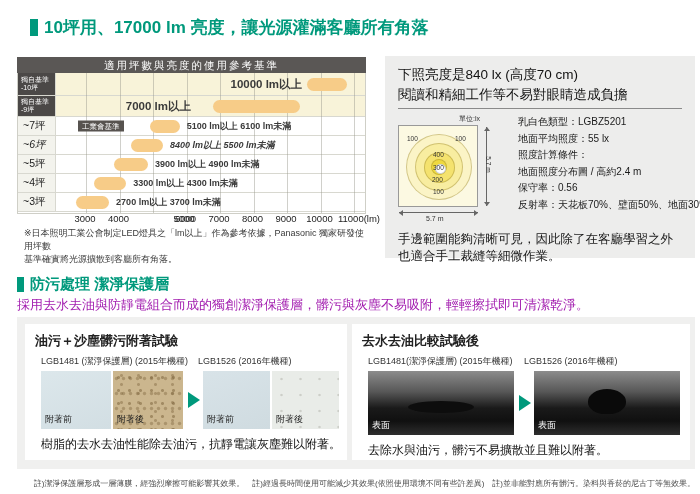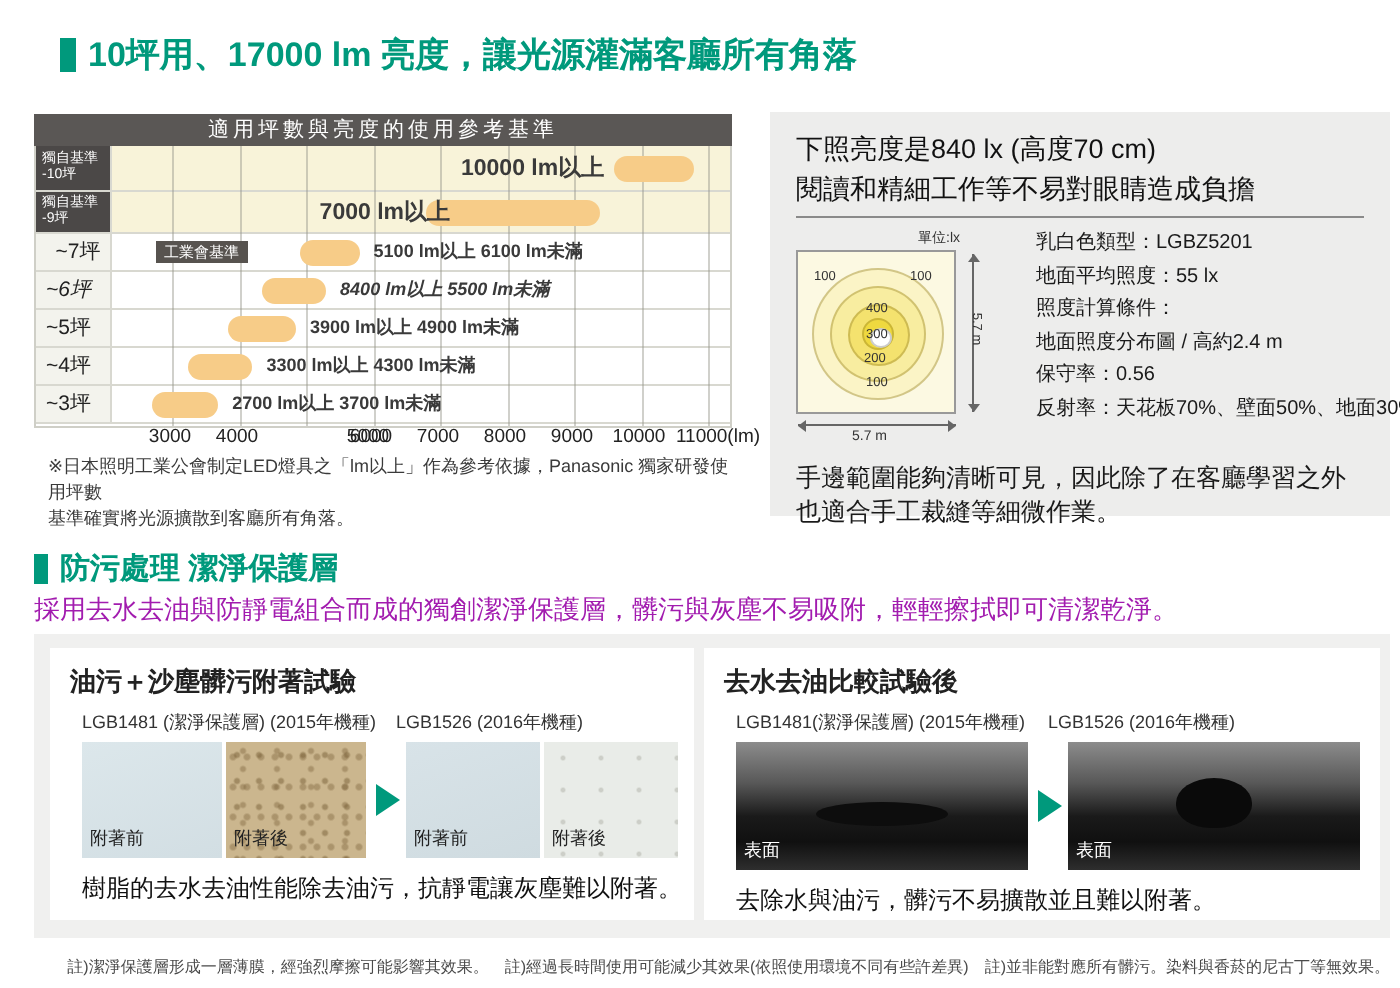--- a/index.html
+++ b/index.html
@@ -122,23 +122,23 @@
         </div>
         <div class="c-bar" style="left: 289.1px; width: 40.2px; top: 5px;"></div>
         <span class="c-text big" style="right: 62.9px; text-align: center;">10000 lm以上</span>
       </div>
       <div class="c-row cream" style="height: 21px;">
         <div class="c-label dark">
           <div>獨自基準</div>
           <div>-9坪</div>
         </div>
         <div class="c-bar" style="left: 195.3px; width: 87.1px; top: 4px;"></div>
-        <span class="c-text big" style="right: 140px;">7000 lm以上</span>
-      </div>
-      <div class="c-row" style="height: 19px; text-align: center;">
+        <span class="c-text big" style="right: 174px;">7000 lm以上</span>
+      </div>
+      <div class="c-row" style="height: 19px;">
         <div class="c-label">
           <div>~7坪</div>
         </div>
         <span class="c-badge">工業會基準</span>
         <div class="c-bar" style="left: 131.65px; width: 30.15px; top: 3px;"></div>
         <span class="c-text" style="left: 168.8px;">5100 lm以上 6100 lm未滿</span>
       </div>
       <div class="c-row" style="height: 19px; font-style: italic;">
         <div class="c-label">
           <div>~6坪</div>

